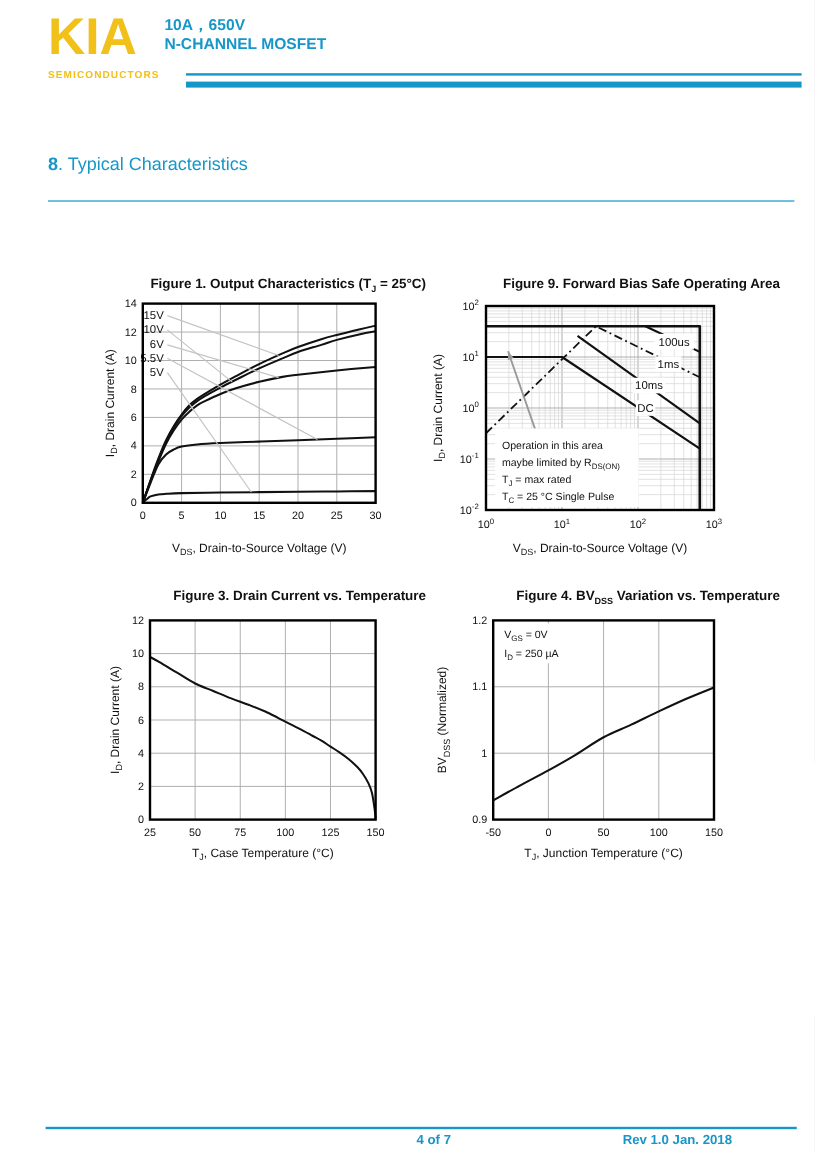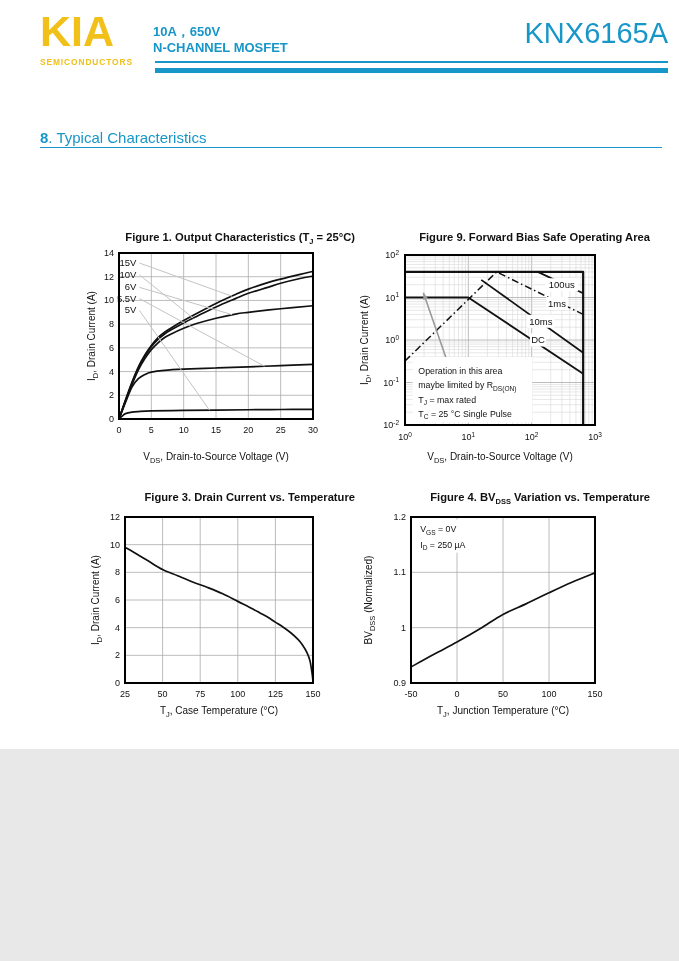--- a/index.html
+++ b/index.html
@@ -1,29 +1,29 @@
 <!DOCTYPE html>
 <html style="--accent: #1796c8; --logo: #f1c019;"><head>
 <meta charset="utf-8">
 <style>
   html,body{margin:0;padding:0;background:#e8e8e8;}
-  .page{position:relative;width:679px;height:749px;background:#ffffff;margin:0 auto;
+  .page{position:relative;width:679px;height:961px;background:#ffffff;margin:0 auto;
         font-family:"Liberation Sans",sans-serif;overflow:hidden;}
   
   .logo{position:absolute;left:40px;top:10px;color:var(--logo);}
   .logo-kia{font-size:43px;font-weight:bold;line-height:1.0;letter-spacing:0px;}
   .logo-sub{font-size:8.4px;letter-spacing:0.9px;margin-top:4px;font-weight:bold;}
-  .hdr-mid{position:absolute;left:153px;top:13px;font-size:13px;font-weight:bold;
-           color:var(--accent);line-height:16px;margin-top:11px;}
+  .hdr-mid{position:absolute;left:137px;top:13px;font-size:13px;font-weight:bold;
+           color:var(--accent);line-height:16px;}
   .part-no{position:absolute;right:11px;top:17px;font-size:29px;color:var(--accent);}
   .rule-thin{position:absolute;left:155px;right:11px;top:61px;height:1.5px;background:var(--accent);}
   .rule-thick{position:absolute;left:155px;right:11px;top:68px;height:5px;background:var(--accent);}
   
   .sec{position:absolute;left:40px;top:129px;width:622px;font-size:15px;color:var(--accent);
-       border-bottom:1.5px solid var(--accent);padding-bottom:1px;}
+       border-bottom:1.5px solid var(--accent);padding-bottom:21px;}
   .sec-num{font-weight:bold;}
   
   .fig{position:absolute;width:270px;height:252px;}
   #f1{left:85px;top:228px;}
   #f2{left:360px;top:228px;width:290px;}
   #f3{left:85px;top:488px;}
   #f4{left:360px;top:488px;width:290px;}
   .fig-title{height:17px;text-align:right;font-size:11.2px;font-weight:bold;color:#111;padding-top:3px;}
   .fig-title sub{font-size:7.5px;}
   .fig svg{display:block;}
@@ -40,21 +40,20 @@
 <div class="page">
 
   <div class="logo">
     <div class="logo-kia">KIA</div>
     <div class="logo-sub">SEMICONDUCTORS</div>
   </div>
   <div class="hdr-mid">
     <div>10A，650V</div>
     <div>N-CHANNEL MOSFET</div>
   </div>
-  <div class="part-no">KNX6165A</div>
   <div class="rule-thin"></div>
   <div class="rule-thick"></div>
 
   <div class="sec"><span class="sec-num">8</span><span class="sec-title">. Typical Characteristics</span></div>
 
   <div class="fig" id="f1">
     <div class="fig-title"><span>Figure 1. Output Characteristics (T</span><sub>J</sub><span> = 25°C)</span></div>
     <svg width="270" height="232" viewBox="0 0 270 232" style="font-family: &quot;Liberation Sans&quot;, sans-serif;">
         <g>
           <line x1="66.33" y1="5" x2="66.33" y2="171" stroke="#ababab" stroke-width="0.8"></line>

